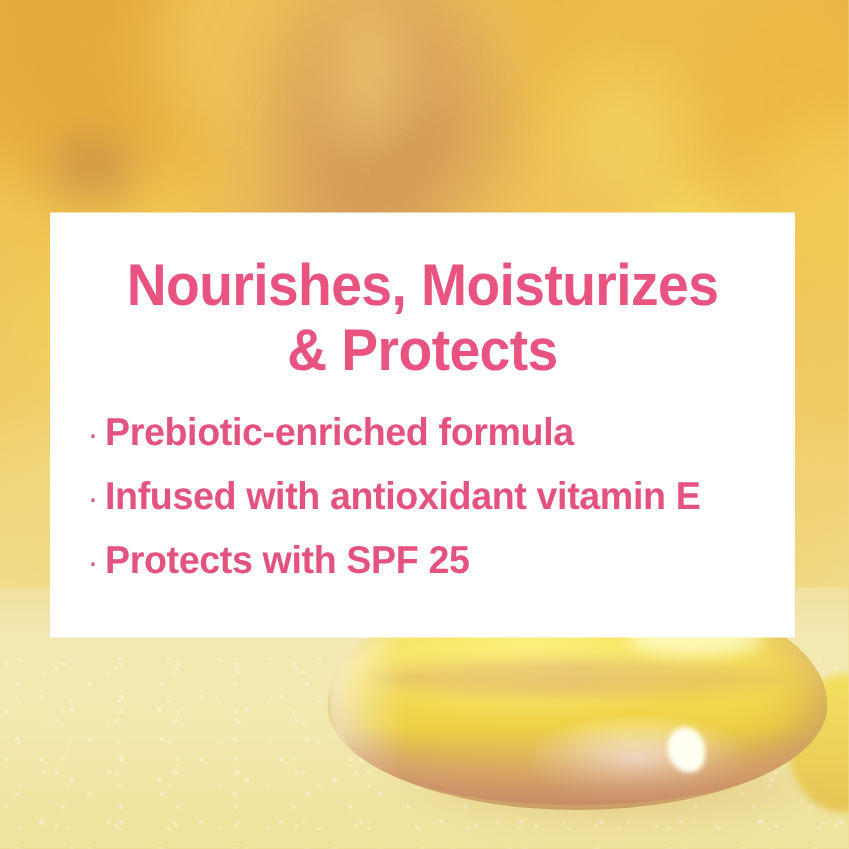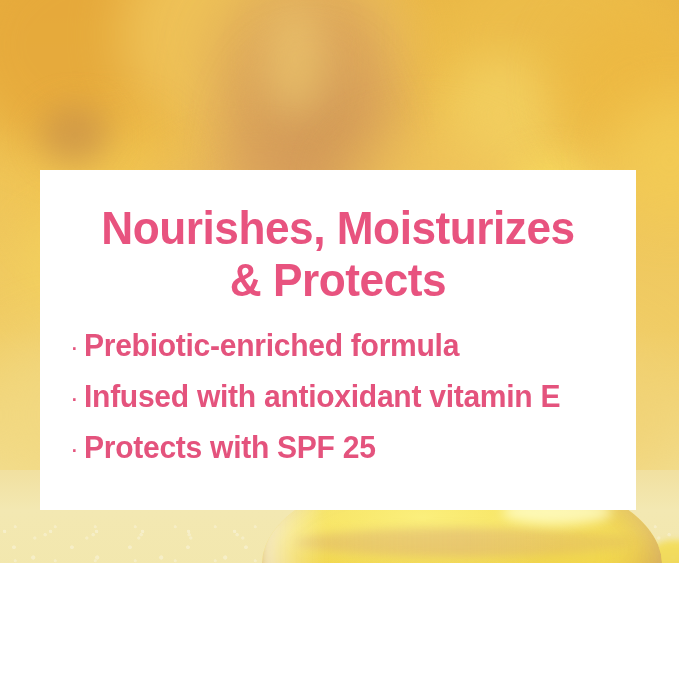--- a/index.html
+++ b/index.html
@@ -3,21 +3,21 @@
 <meta charset="utf-8">
 <style>
   html, body {
     margin: 0;
     padding: 0;
     background: #ffffff;
   }
   #canvas {
     position: relative;
     width: 679px;
-    height: 563px;
+    height: 679px;
     overflow: hidden;
     font-family: "Liberation Sans", sans-serif;
     background: #E9B843;
   }
 
   
   .photo {
     position: absolute;
     inset: 0;
     overflow: hidden;

